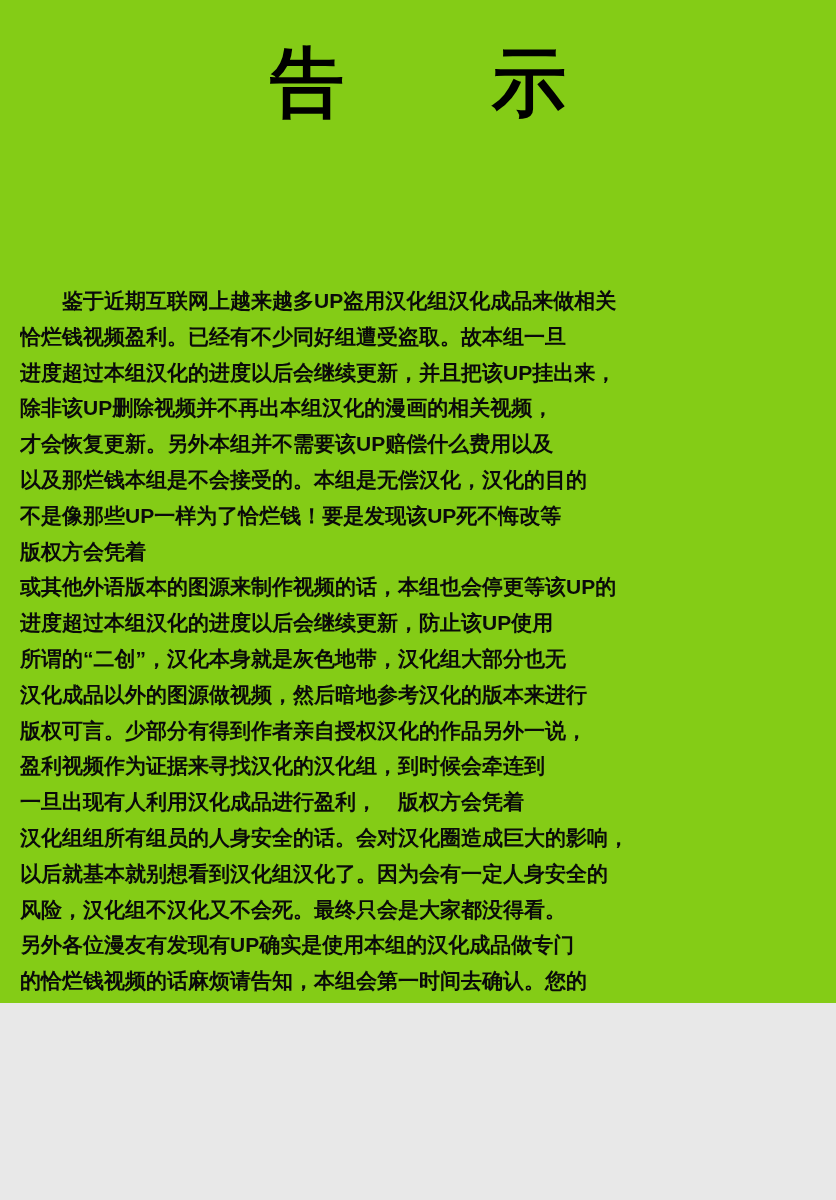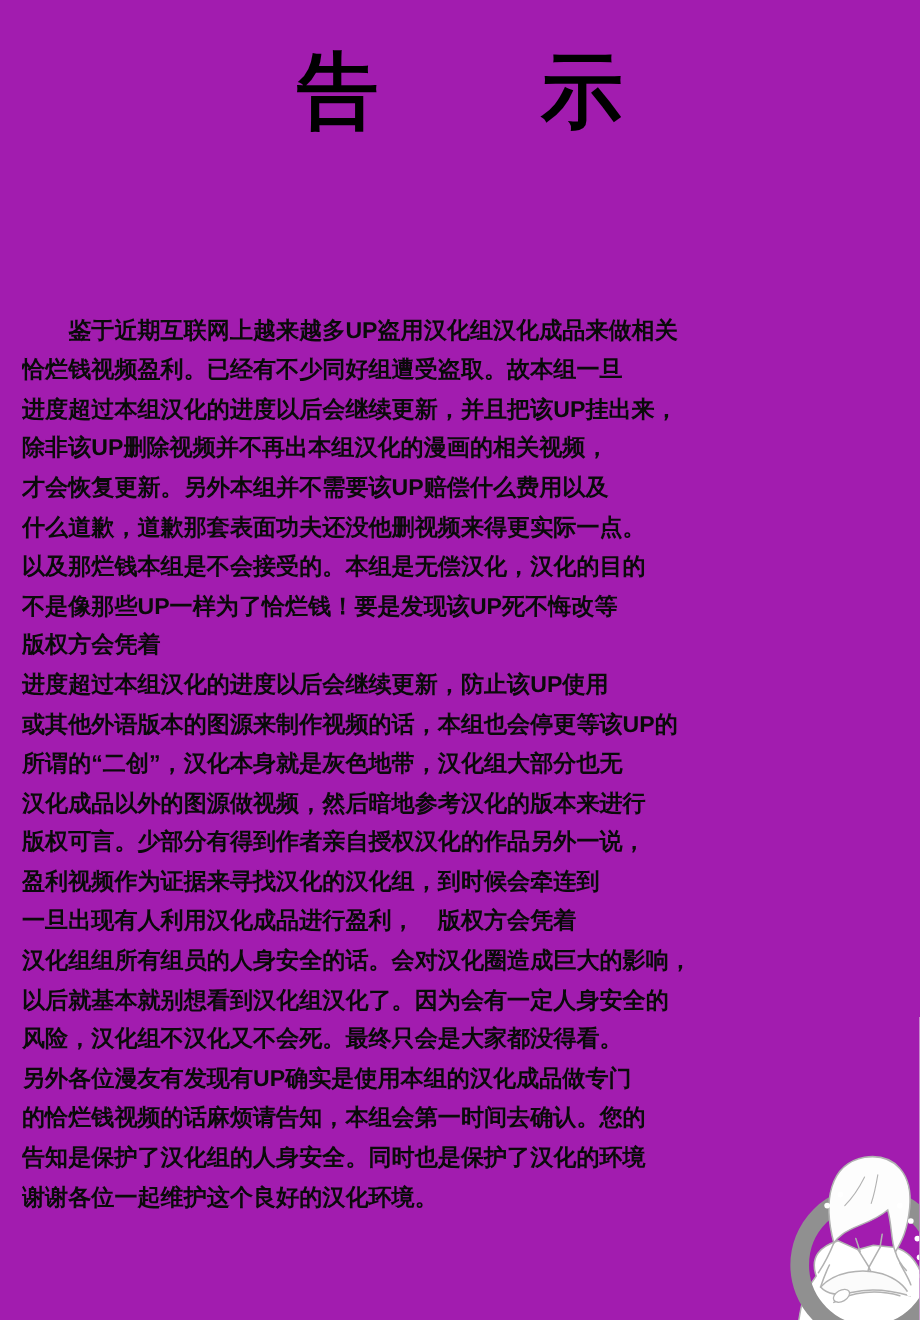--- a/index.html
+++ b/index.html
@@ -1,20 +1,20 @@
 <!DOCTYPE html>
 <html><head>
 <meta charset="utf-8">
 <style>
   html, body { margin: 0; padding: 0; background: #e8e8e8; }
   .page {
     position: relative;
     width: 836px;
-    height: 1200px;
-    background: #a21caf;
+    height: 1003px;
+    background: #84cc16;
     overflow: hidden;
     font-family: "Liberation Sans", "DejaVu Sans", sans-serif;
     color: #000000;
     margin: 0 auto;
   }
   .notice-title {
     position: absolute;
     top: 46px;
     left: 0;
     width: 100%;
@@ -55,26 +55,25 @@
 <div class="page">
 
   <h1 class="notice-title">告　　示</h1>
 
   <div class="notice-body">
       <div class="body-line">　　鉴于近期互联网上越来越多UP盗用汉化组汉化成品来做相关</div>
       <div class="body-line">恰烂钱视频盈利。已经有不少同好组遭受盗取。故本组一旦</div>
       <div class="body-line">进度超过本组汉化的进度以后会继续更新，并且把该UP挂出来，</div>
       <div class="body-line">除非该UP删除视频并不再出本组汉化的漫画的相关视频，</div>
       <div class="body-line">才会恢复更新。另外本组并不需要该UP赔偿什么费用以及</div>
-      <div class="body-line">什么道歉，道歉那套表面功夫还没他删视频来得更实际一点。</div>
       <div class="body-line">以及那烂钱本组是不会接受的。本组是无偿汉化，汉化的目的</div>
       <div class="body-line">不是像那些UP一样为了恰烂钱！要是发现该UP死不悔改等</div>
       <div class="body-line">版权方会凭着</div>
+      <div class="body-line">或其他外语版本的图源来制作视频的话，本组也会停更等该UP的</div>
       <div class="body-line">进度超过本组汉化的进度以后会继续更新，防止该UP使用</div>
-      <div class="body-line">或其他外语版本的图源来制作视频的话，本组也会停更等该UP的</div>
       <div class="body-line">所谓的“二创”，汉化本身就是灰色地带，汉化组大部分也无</div>
       <div class="body-line">汉化成品以外的图源做视频，然后暗地参考汉化的版本来进行</div>
       <div class="body-line">版权可言。少部分有得到作者亲自授权汉化的作品另外一说，</div>
       <div class="body-line">盈利视频作为证据来寻找汉化的汉化组，到时候会牵连到</div>
       <div class="body-line">一旦出现有人利用汉化成品进行盈利，　版权方会凭着</div>
       <div class="body-line">汉化组组所有组员的人身安全的话。会对汉化圈造成巨大的影响，</div>
       <div class="body-line">以后就基本就别想看到汉化组汉化了。因为会有一定人身安全的</div>
       <div class="body-line">风险，汉化组不汉化又不会死。最终只会是大家都没得看。</div>
       <div class="body-line">另外各位漫友有发现有UP确实是使用本组的汉化成品做专门</div>
       <div class="body-line">的恰烂钱视频的话麻烦请告知，本组会第一时间去确认。您的</div>

